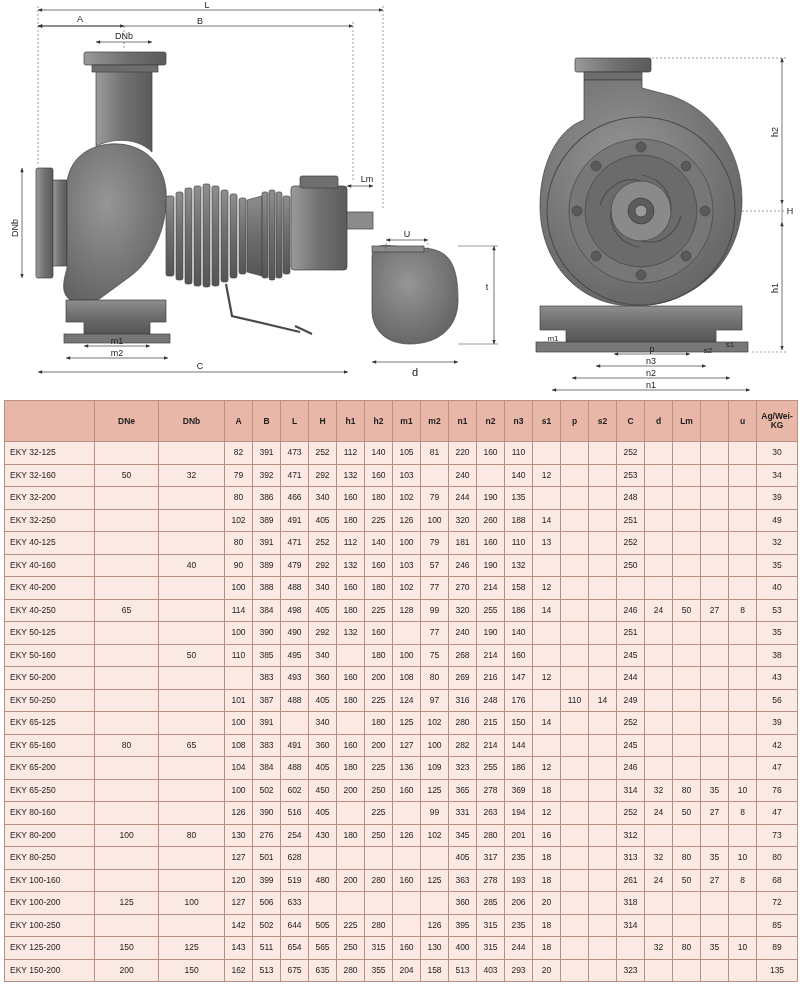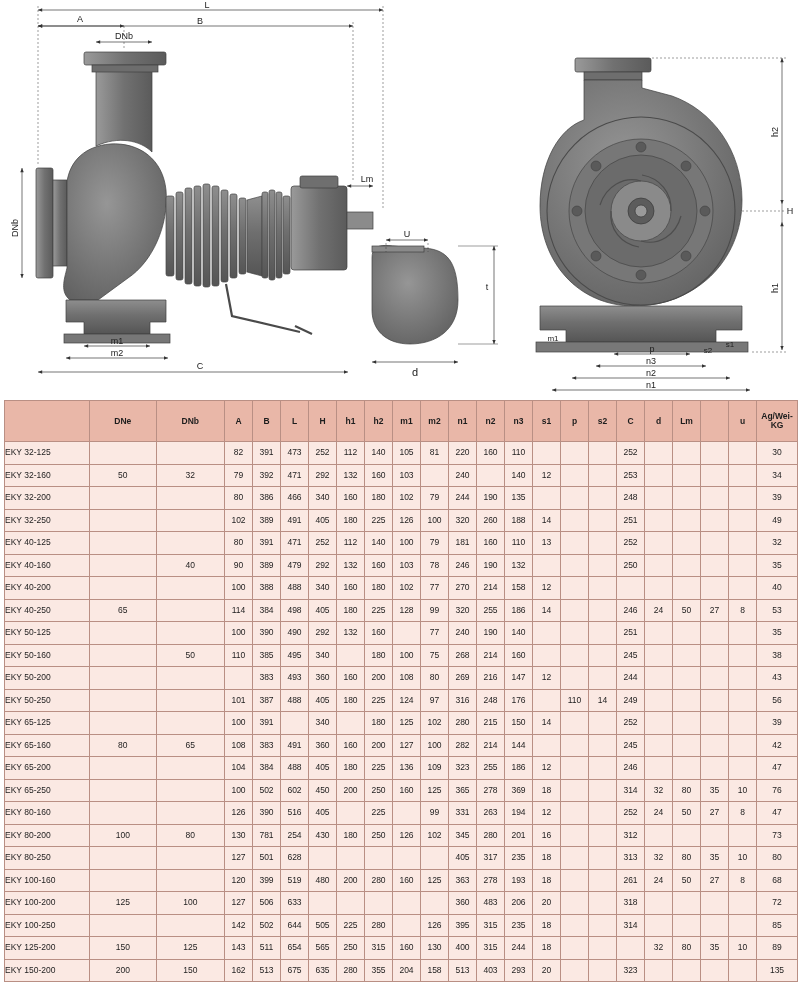--- a/index.html
+++ b/index.html
@@ -28,20 +28,21 @@
   }
   table.specs thead th{
     background:#e9b7a8;
     font-weight:bold;
     font-size:8.5px;
     height:40px;
   }
   table.specs tbody td{background:#fbe9e3;}
   table.specs tbody td.model{
     text-align:left;
+    padding-left:5px;
     font-size:8.5px;
     width:84px;
   }
   .hdr-model{width:84px;}
   .hdr-narrow{width:27px;}
   .hdr-kg{width:40px;font-size:8px;}
 </style>
 </head>
 <body>
 
@@ -382,21 +383,21 @@
           <td class="model">EKY 40-160</td>
           <td></td>
           <td>40</td>
           <td>90</td>
           <td>389</td>
           <td>479</td>
           <td>292</td>
           <td>132</td>
           <td>160</td>
           <td>103</td>
-          <td>78</td>
+          <td>57</td>
           <td>246</td>
           <td>190</td>
           <td>132</td>
           <td></td>
           <td></td>
           <td></td>
           <td>250</td>
           <td></td>
           <td></td>
           <td></td>
@@ -676,21 +677,21 @@
           <td>50</td>
           <td>27</td>
           <td>8</td>
           <td>47</td>
         </tr>
         <tr>
           <td class="model">EKY 80-200</td>
           <td>100</td>
           <td>80</td>
           <td>130</td>
-          <td>781</td>
+          <td>276</td>
           <td>254</td>
           <td>430</td>
           <td>180</td>
           <td>250</td>
           <td>126</td>
           <td>102</td>
           <td>345</td>
           <td>280</td>
           <td>201</td>
           <td>16</td>
@@ -759,21 +760,21 @@
           <td>100</td>
           <td>127</td>
           <td>506</td>
           <td>633</td>
           <td></td>
           <td></td>
           <td></td>
           <td></td>
           <td></td>
           <td>360</td>
-          <td>483</td>
+          <td>285</td>
           <td>206</td>
           <td>20</td>
           <td></td>
           <td></td>
           <td>318</td>
           <td></td>
           <td></td>
           <td></td>
           <td></td>
           <td>72</td>

